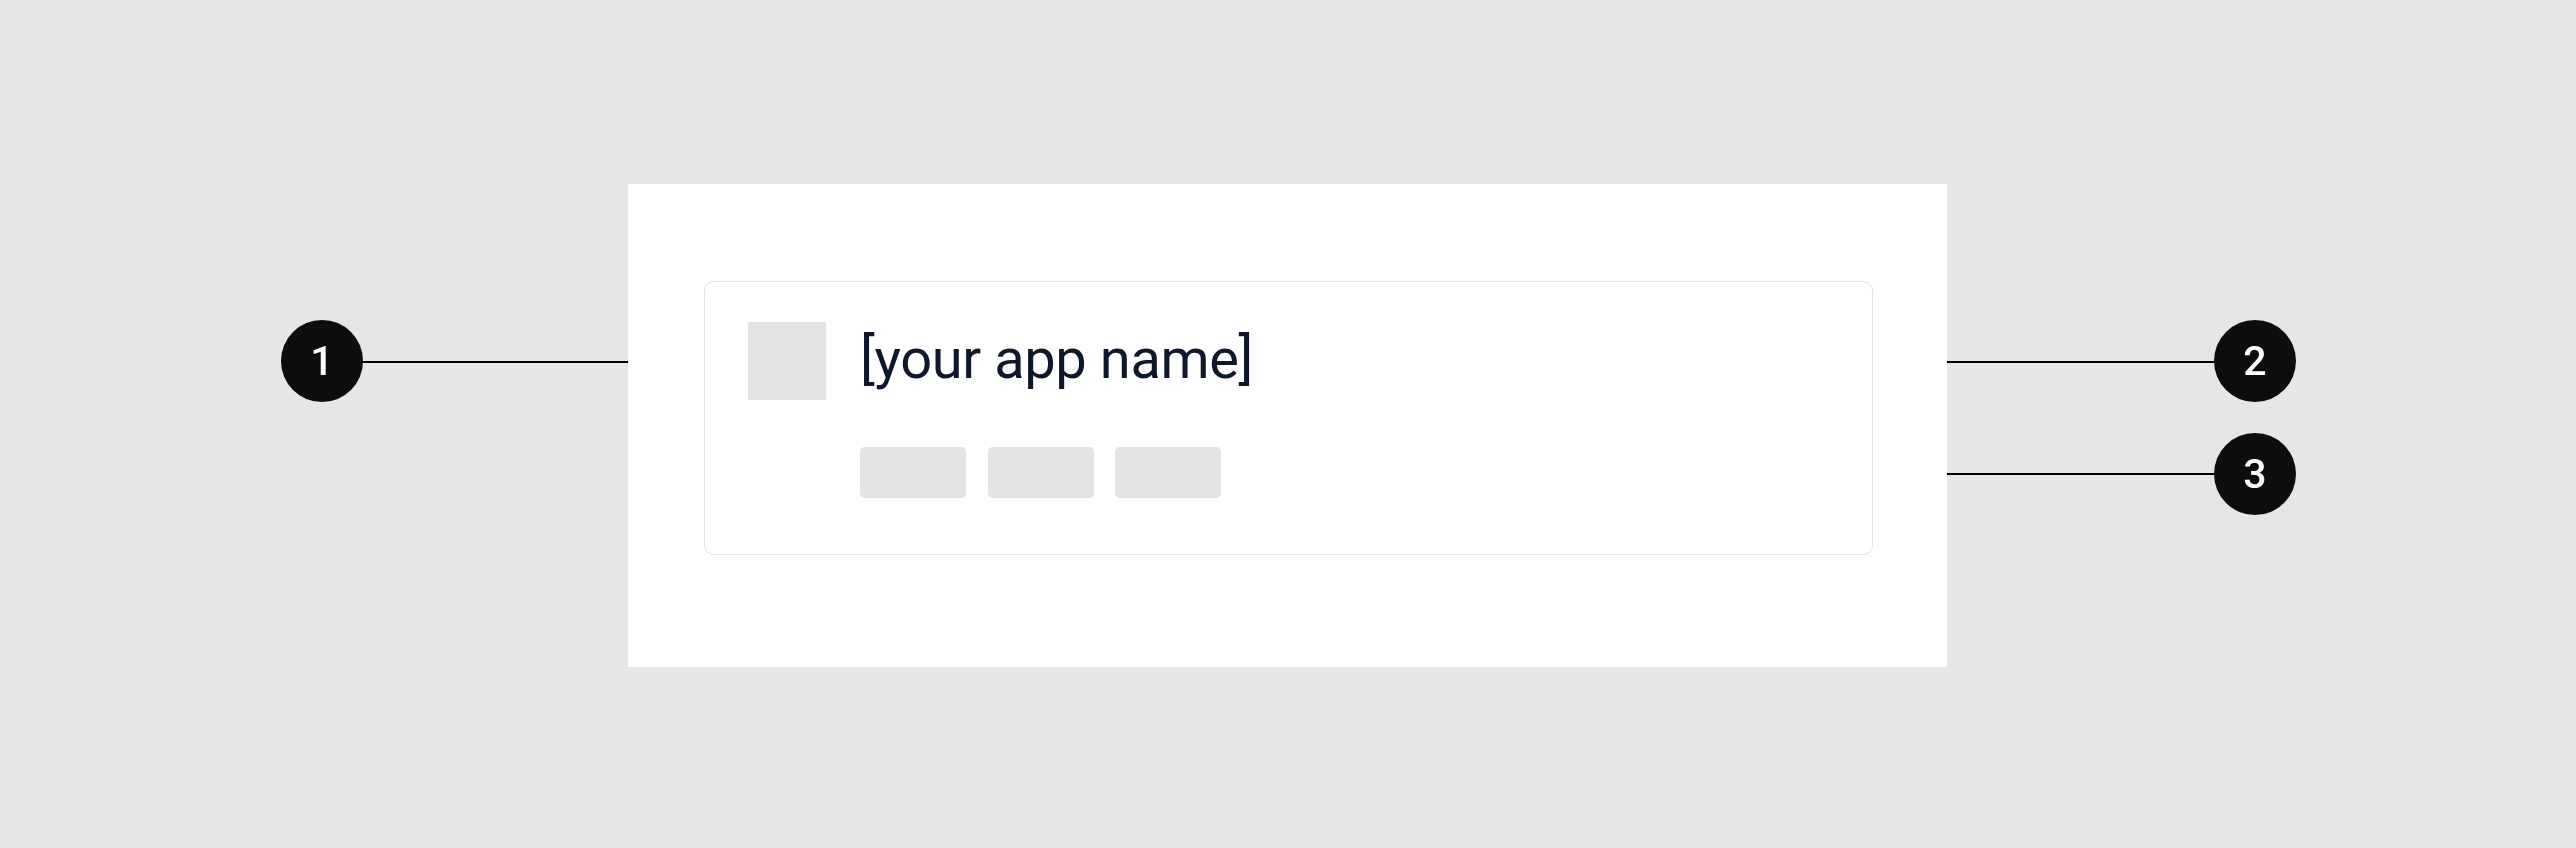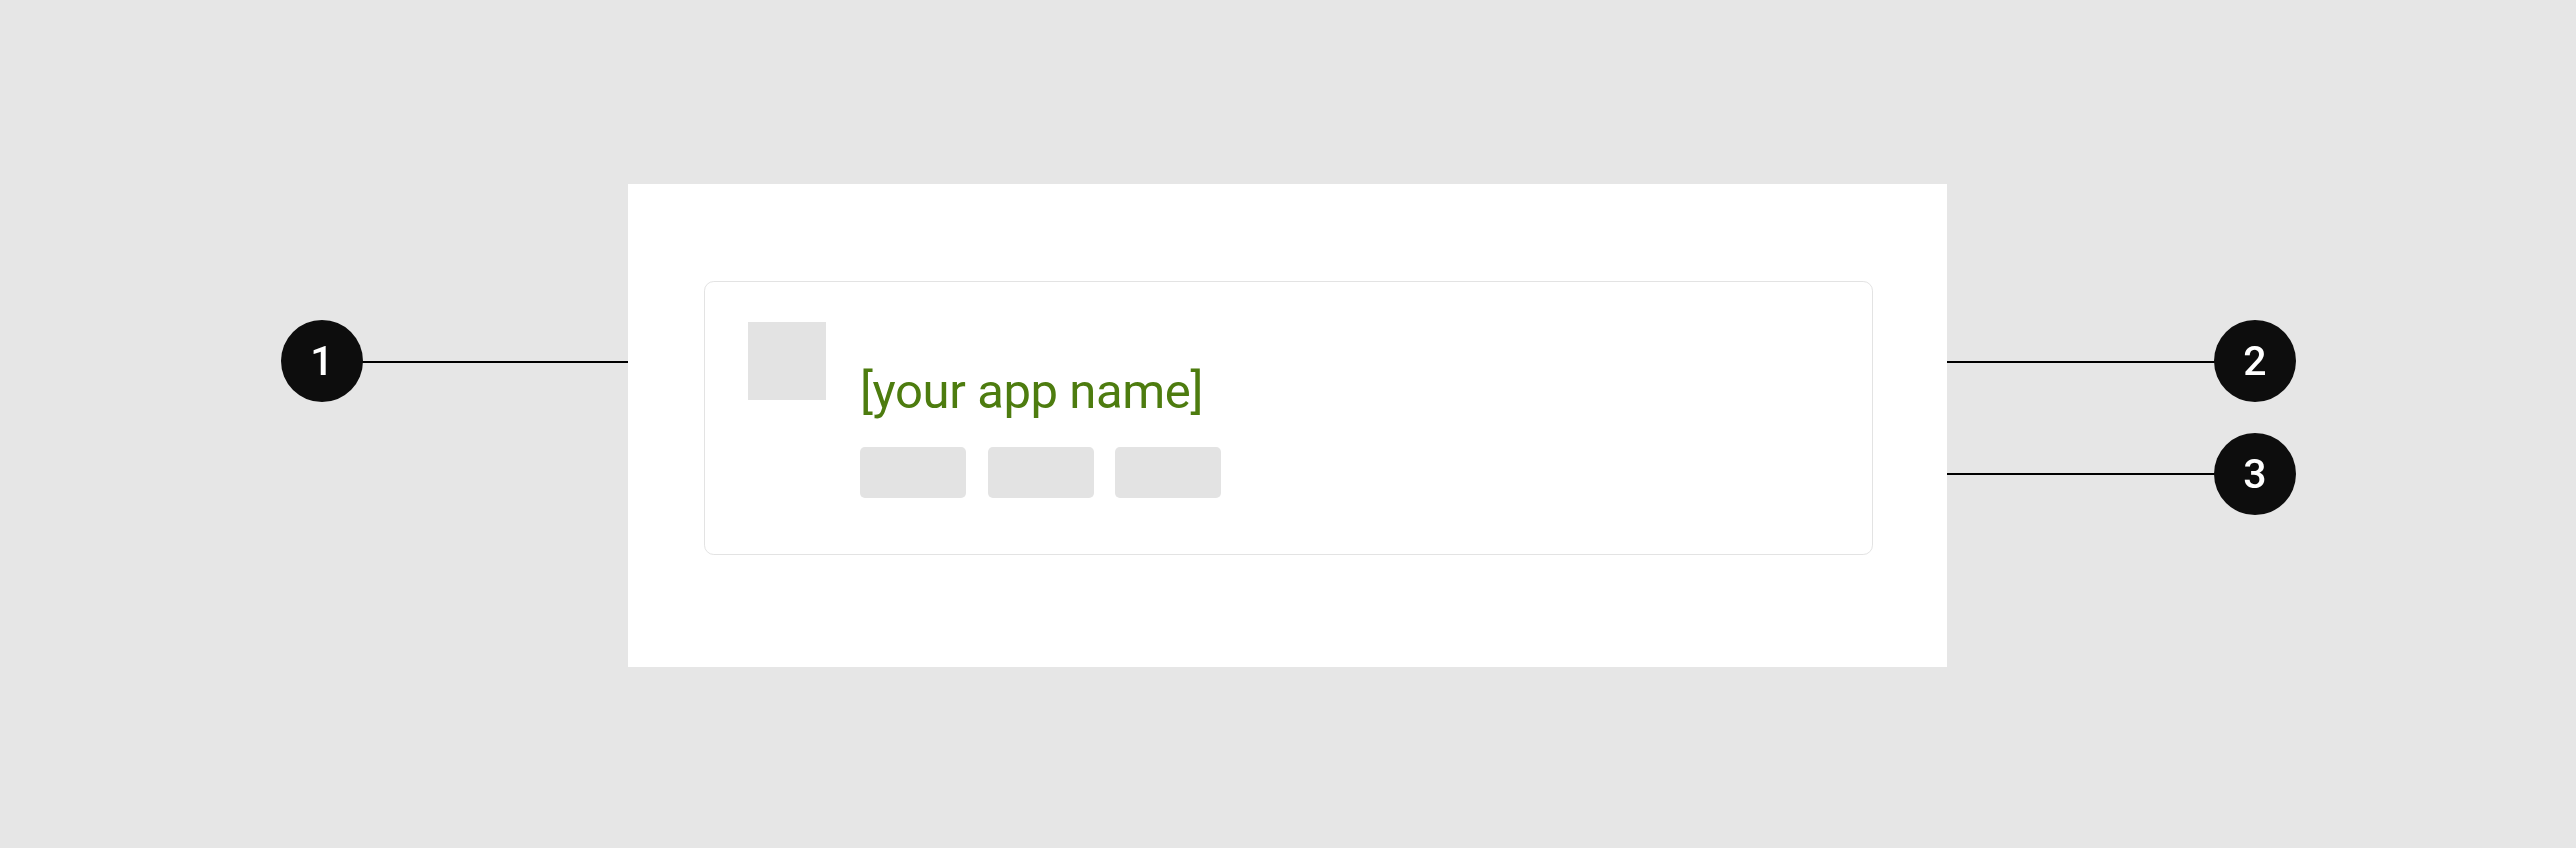--- a/index.html
+++ b/index.html
@@ -45,25 +45,24 @@
     width: 78px;
     height: 78px;
     background: #e3e3e3;
   }
 
   
   .app-name {
     position: absolute;
     left: 860px;
     top: 335px;
-    font-size: 49px;
+    font-size: 56px;
     line-height: 49px;
-    color: #4d7c0f;
+    color: #0f172a;
     letter-spacing: -0.4px;
-    margin-top: 32px;
   }
 
   
   .pill {
     position: absolute;
     top: 447px;
     height: 51px;
     width: 106px;
     background: #e3e3e3;
     border-radius: 4.9px;

